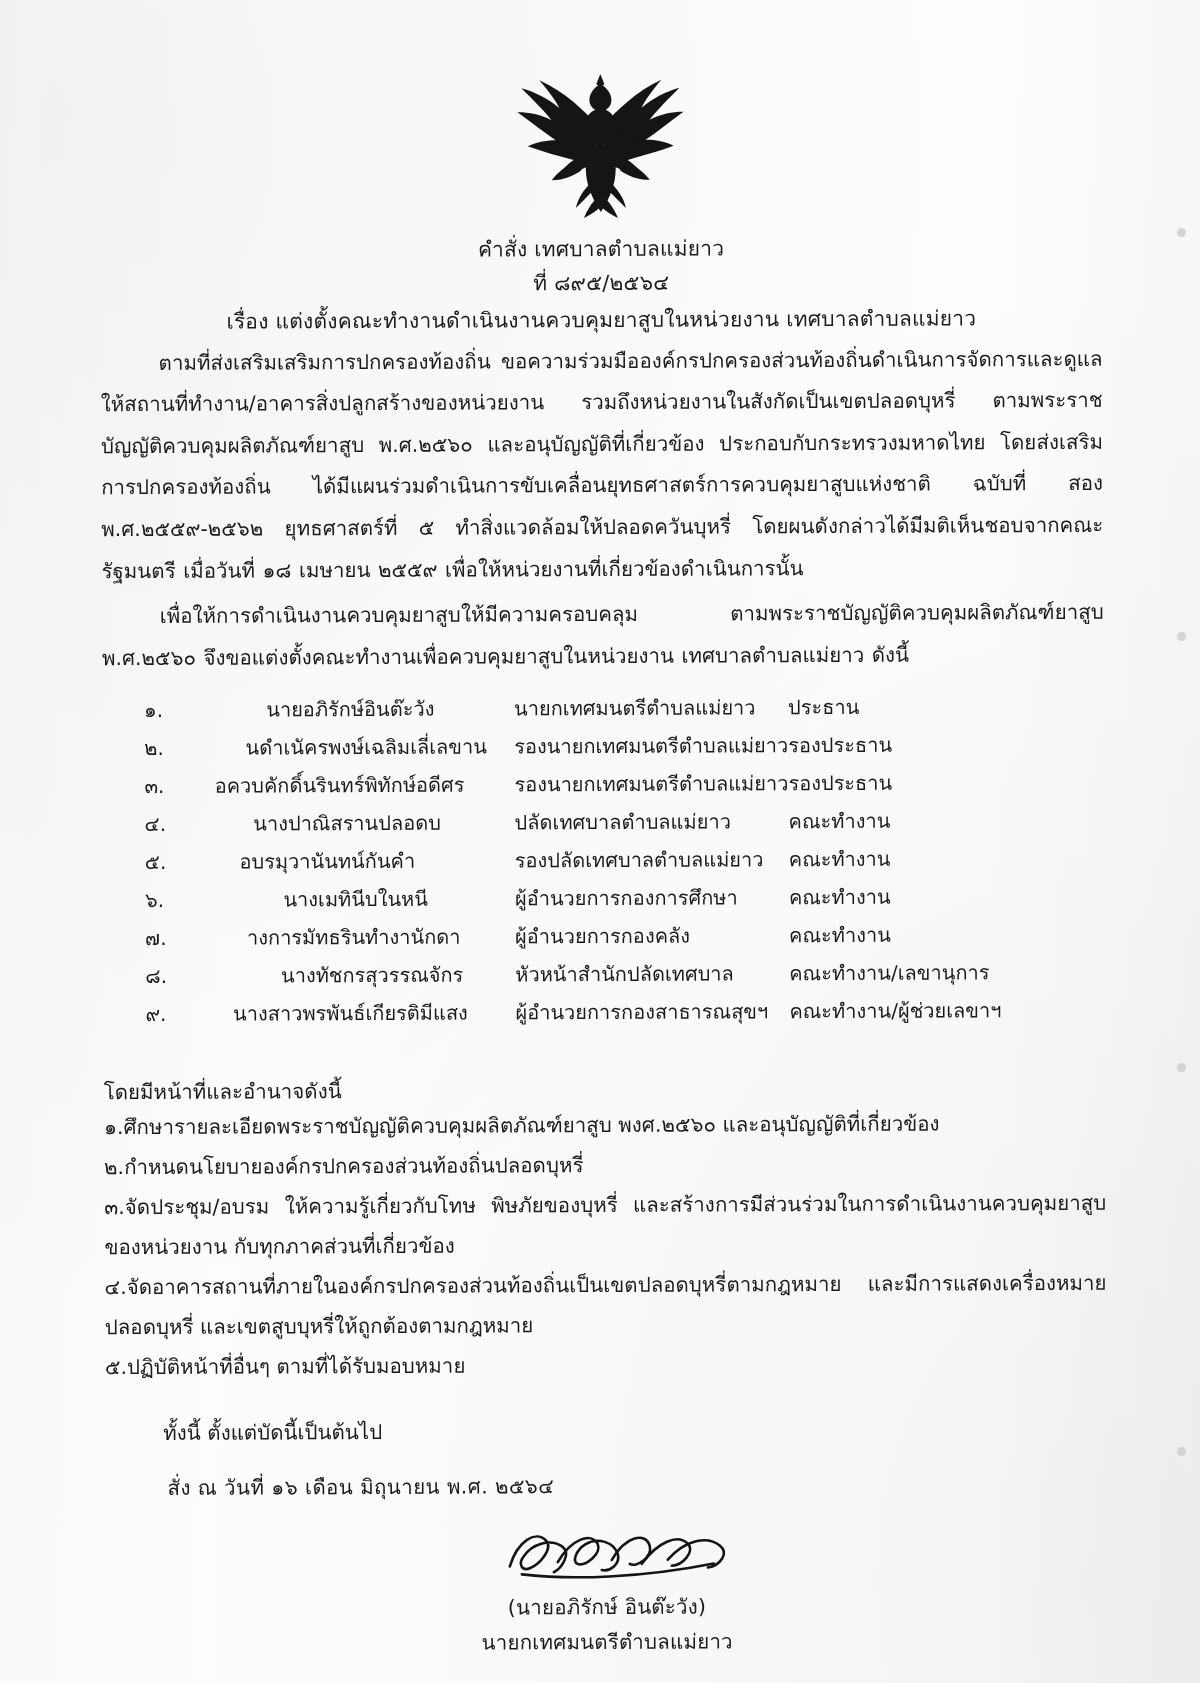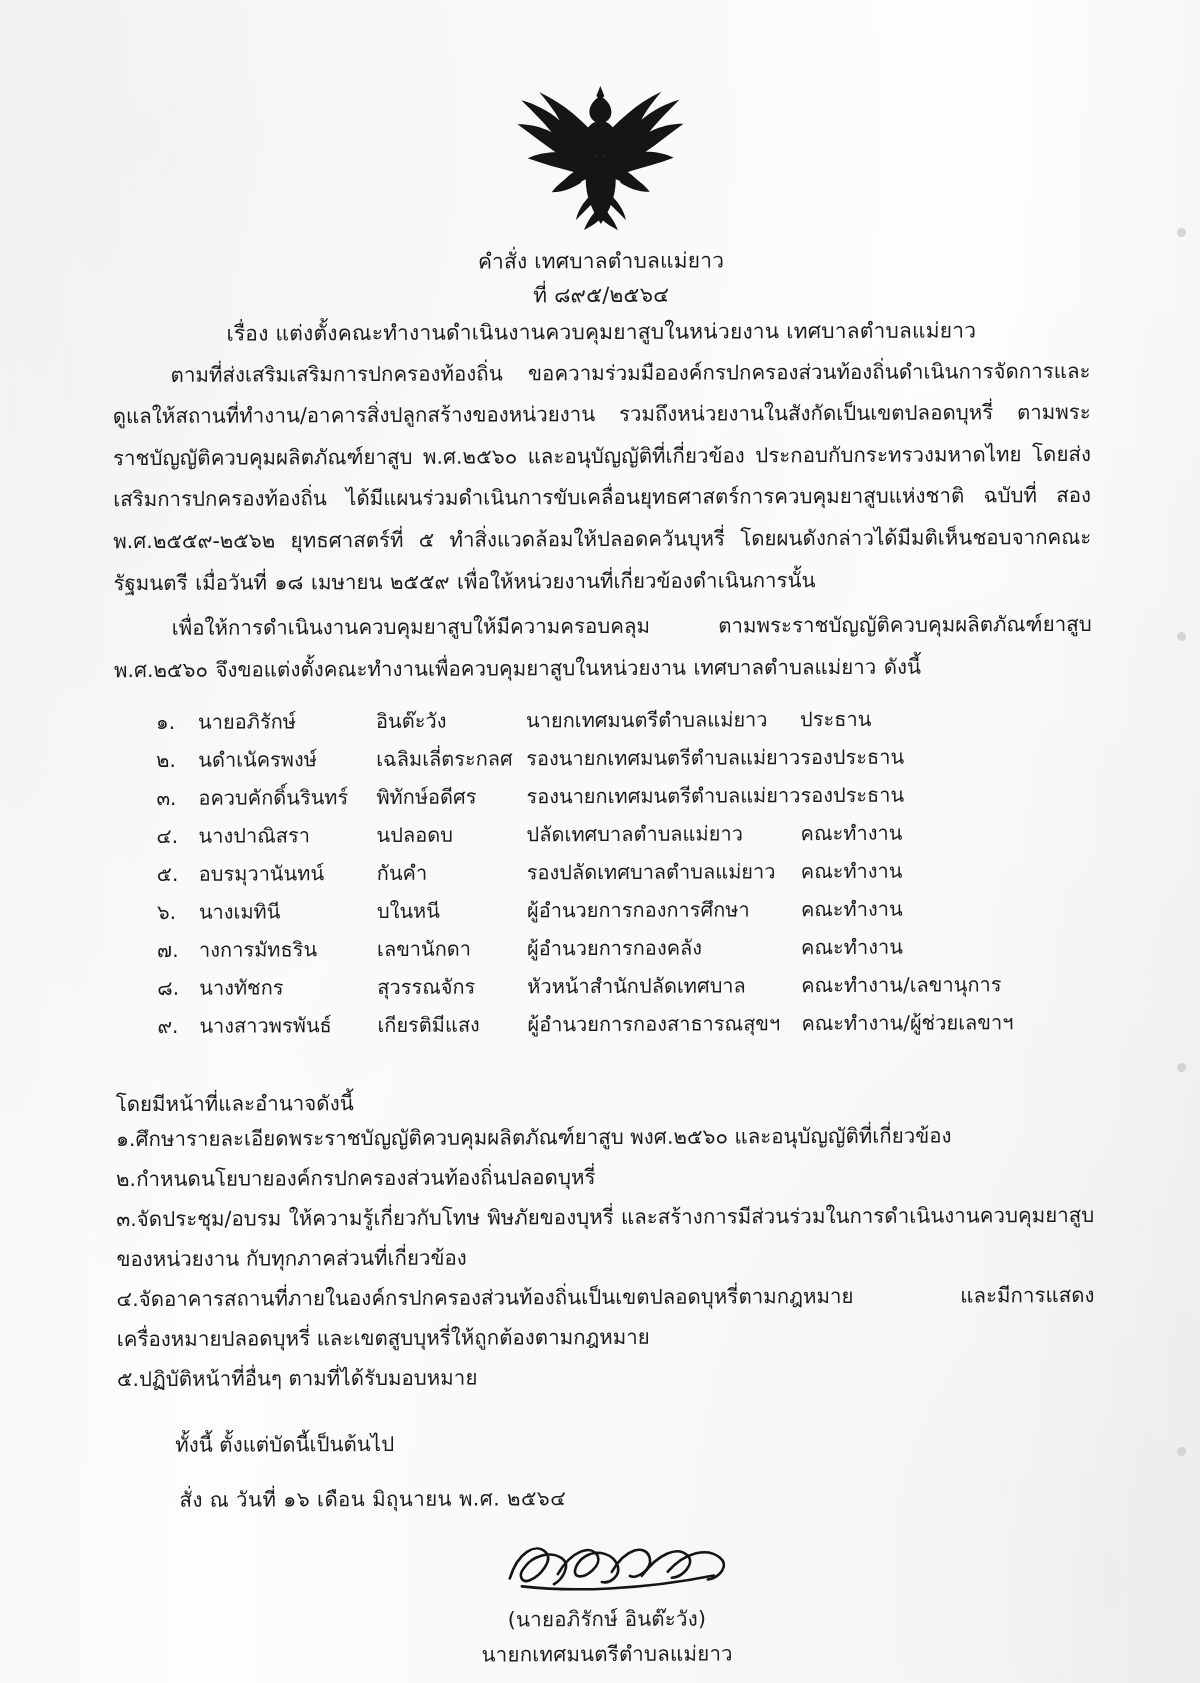--- a/index.html
+++ b/index.html
@@ -14,21 +14,21 @@
     color: #1b1b1b;
     position: relative;
     overflow: hidden;
   }
   .page {
     position: relative;
     width: 1200px;
     height: 1683px;
     background: #fdfdfb;
     box-sizing: border-box;
-    padding: 16px;
+    padding: 4px;
   }
   
   .page::before {
     content: "";
     position: absolute;
     inset: 0;
     background:
       radial-gradient(ellipse at 12% 8%, rgba(0,0,0,0.035), rgba(0,0,0,0) 55%),
       radial-gradient(ellipse at 92% 94%, rgba(0,0,0,0.04), rgba(0,0,0,0) 60%),
       linear-gradient(92deg, rgba(0,0,0,0.02) 0%, rgba(0,0,0,0) 22%, rgba(0,0,0,0) 80%, rgba(0,0,0,0.03) 100%);
@@ -84,21 +84,21 @@
     border-collapse: collapse;
     font-size: 20px;
   }
   .committee td {
     padding: 4.5px 0;
     vertical-align: baseline;
     line-height: 1.45;
     white-space: nowrap;
   }
   .c-no    { width: 42px; padding-left: 42px !important; }
-  .c-name  { width: 178px; }
+  .c-name  { width: 178px; text-align: right; }
   .c-sur   { width: 150px; }
   .c-pos   { width: 270px; }
   .c-role  { width: auto; }
 
   
   .duties-head {
     margin-top: 42px;
     font-size: 20.5px;
   }
   .duty {
@@ -206,21 +206,21 @@
         <tr>
           <td class="c-no">๑.</td>
           <td class="c-name">นายอภิรักษ์</td>
           <td class="c-sur">อินต๊ะวัง</td>
           <td class="c-pos">นายกเทศมนตรีตำบลแม่ยาว</td>
           <td class="c-role">ประธาน</td>
         </tr>
         <tr>
           <td class="c-no">๒.</td>
           <td class="c-name">นดำเนัครพงษ์</td>
-          <td class="c-sur">เฉลิมเลี่ตระกลศ</td>
+          <td class="c-sur">เฉลิมเลี่เลขาน</td>
           <td class="c-pos">รองนายกเทศมนตรีตำบลแม่ยาว</td>
           <td class="c-role">รองประธาน</td>
         </tr>
         <tr>
           <td class="c-no">๓.</td>
           <td class="c-name">อควบคักดิ์นรินทร์</td>
           <td class="c-sur">พิทักษ์อดีศร</td>
           <td class="c-pos">รองนายกเทศมนตรีตำบลแม่ยาว</td>
           <td class="c-role">รองประธาน</td>
         </tr>
@@ -241,21 +241,21 @@
         <tr>
           <td class="c-no">๖.</td>
           <td class="c-name">นางเมทินี</td>
           <td class="c-sur">บในหนี</td>
           <td class="c-pos">ผู้อำนวยการกองการศึกษา</td>
           <td class="c-role">คณะทำงาน</td>
         </tr>
         <tr>
           <td class="c-no">๗.</td>
           <td class="c-name">างการมัทธริน</td>
-          <td class="c-sur">เลขานักดา</td>
+          <td class="c-sur">ทำงานักดา</td>
           <td class="c-pos">ผู้อำนวยการกองคลัง</td>
           <td class="c-role">คณะทำงาน</td>
         </tr>
         <tr>
           <td class="c-no">๘.</td>
           <td class="c-name">นางทัชกร</td>
           <td class="c-sur">สุวรรณจักร</td>
           <td class="c-pos">หัวหน้าสำนักปลัดเทศบาล</td>
           <td class="c-role">คณะทำงาน/เลขานุการ</td>
         </tr>

